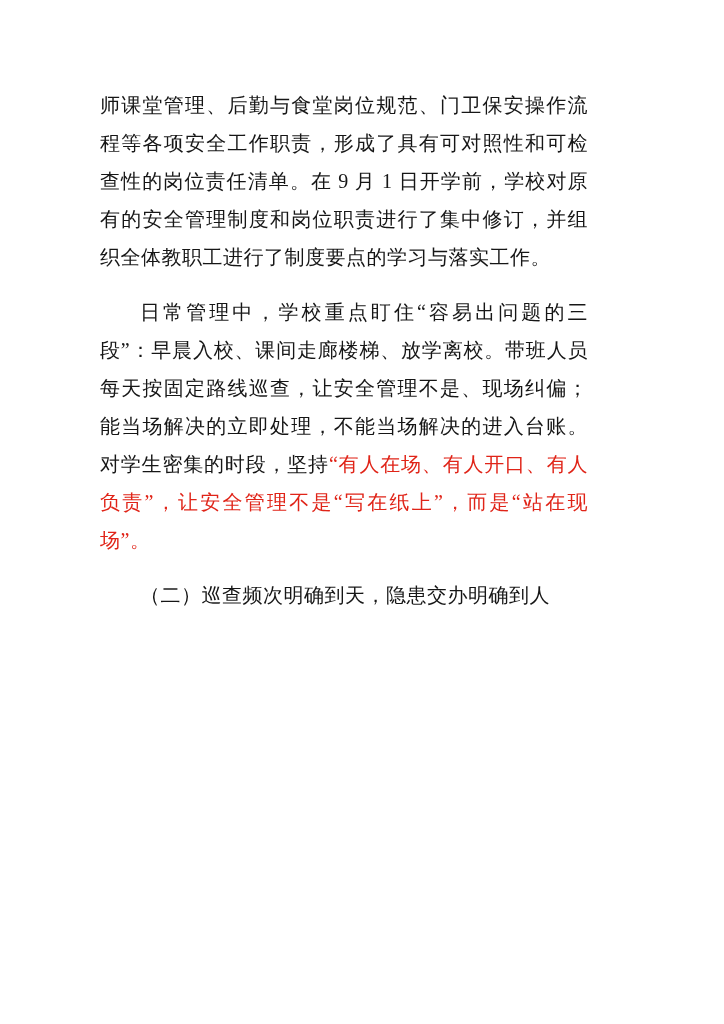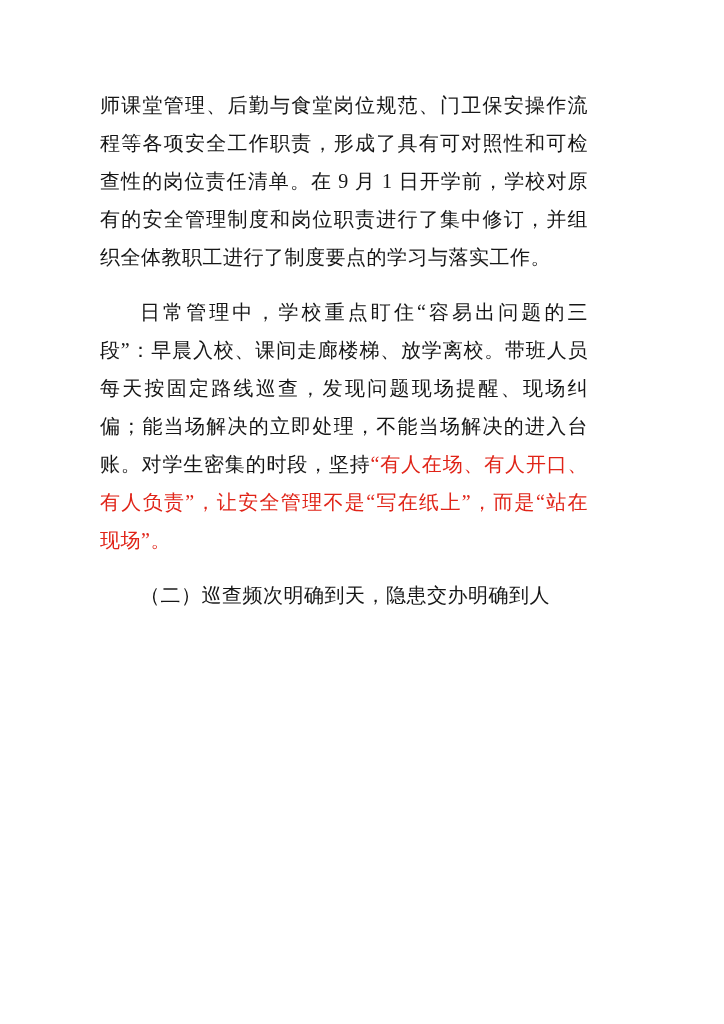--- a/index.html
+++ b/index.html
@@ -46,21 +46,21 @@
 </head>
 <body>
 
 <div class="page">
 
   <p class="para">
     <span class="run-text">师课堂管理、后勤与食堂岗位规范、门卫保安操作流程等各项安全工作职责，形成了具有可对照性和可检查性的岗位责任清单。在 9 月 1 日开学前，学校对原有的安全管理制度和岗位职责进行了集中修订，并组织全体教职工进行了制度要点的学习与落实工作。</span>
   </p>
 
   <p class="para indent">
-    <span class="run-text">日常管理中，学校重点盯住“容易出问题的三段”：早晨入校、课间走廊楼梯、放学离校。带班人员每天按固定路线巡查，发现问题现场提醒、现场纠偏；能当场解决的立即处理，不能当场解决的进入台账。对学生密集的时段，坚持</span><span class="run-red">“有人在场、有人开口、有人负责”，让安全管理不是“写在纸上”，而是“站在现场”。</span>
+    <span class="run-text">日常管理中，学校重点盯住“容易出问题的三段”：早晨入校、课间走廊楼梯、放学离校。带班人员每天按固定路线巡查，让安全管理不是、现场纠偏；能当场解决的立即处理，不能当场解决的进入台账。对学生密集的时段，坚持</span><span class="run-red">“有人在场、有人开口、有人负责”，让安全管理不是“写在纸上”，而是“站在现场”。</span>
   </p>
 
   <p class="para indent heading">
     <span class="run-text">（二）巡查频次明确到天，隐患交办明确到人</span>
   </p>
 
 
 
 </div>
 

